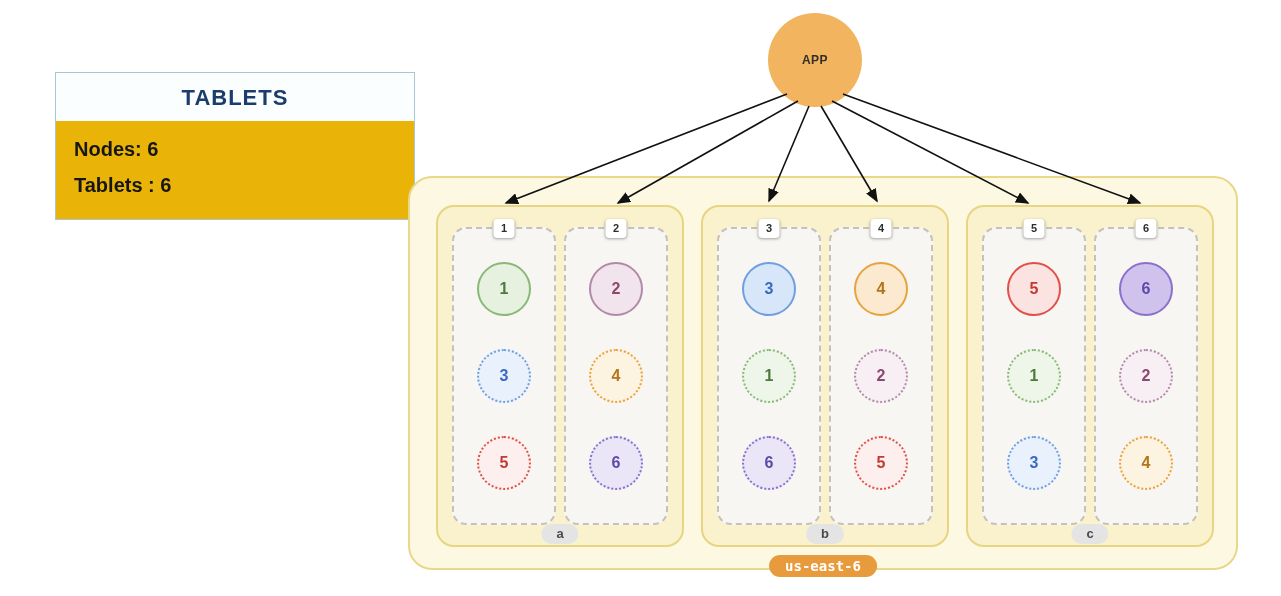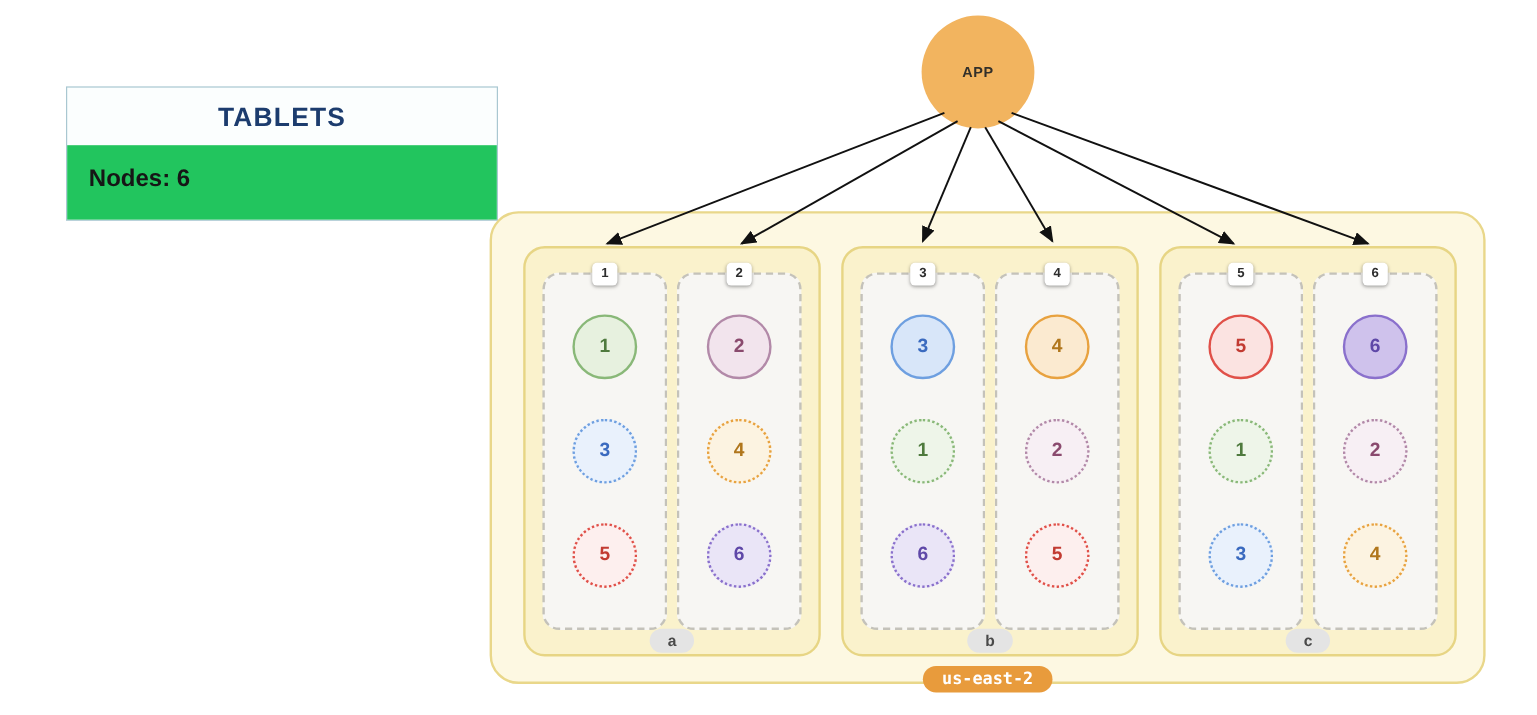--- a/index.html
+++ b/index.html
@@ -2,21 +2,21 @@
 <html><head>
 <meta charset="utf-8">
 <style>
   * { box-sizing: border-box; margin: 0; padding: 0; }
   body { font-family: "Liberation Sans", sans-serif; background: #ffffff; }
   .page { position: relative; width: 1281px; height: 596px; background: #ffffff; overflow: hidden; }
 
   
   .panel { position: absolute; left: 15px; top: 72px; width: 360px; border: 1px solid #a9c7d1; background: #fbfefe; margin-left: 40px; }
   .panel-title { text-align: center; font-weight: bold; font-size: 22px; letter-spacing: 1px; color: #1c3c6e; padding: 12px 0 10px; }
-  .panel-body { background: #22c55e; padding: 10px 18px 16px; }
+  .panel-body { background: #eab308; padding: 10px 18px 16px; }
   .panel-line { font-size: 20px; color: #161616; line-height: 36px; }
   .panel-line.bold { font-weight: bold; }
 
   
   .app { position: absolute; left: 768px; top: 13px; width: 94px; height: 94px; border-radius: 50%;
          background: #f2b45f; display: flex; align-items: center; justify-content: center; }
   .app span { font-weight: bold; font-size: 12px; letter-spacing: .5px; color: #33302a; }
 
   
   .arrows { position: absolute; left: 0; top: 0; width: 1281px; height: 596px; pointer-events: none; }
@@ -53,20 +53,21 @@
 </style>
 </head>
 <body>
 
 <div class="page">
 
   <div class="panel">
     <div class="panel-title">TABLETS</div>
     <div class="panel-body">
       <div class="panel-line bold">Nodes: 6</div>
+      <div class="panel-line bold">Tablets : 6</div>
     </div>
   </div>
 
   <div class="app" style="background: rgb(242, 180, 95);">
     <span>APP</span>
   </div>
 
   <div class="region">
 
     <div class="zone zone-a">
@@ -146,21 +147,21 @@
         <div class="tablet" style="border-style: dotted; border-color: rgb(178, 137, 168); background: rgb(247, 239, 244); color: rgb(138, 74, 110);">
             <span>2</span>
           </div>
         <div class="tablet" style="border-style: dotted; border-color: rgb(232, 162, 63); background: rgb(252, 243, 225); color: rgb(176, 118, 28);">
             <span>4</span>
           </div>
       </div>
       <div class="zone-label">c</div>
     </div>
 
-    <div class="region-label" style="background: rgb(232, 155, 60);">us-east-2</div>
+    <div class="region-label" style="background: rgb(232, 155, 60);">us-east-6</div>
   </div>
 
   <svg class="arrows" width="1281" height="596" viewBox="0 0 1281 596">
     <defs>
       <marker id="arrowhead" markerWidth="9" markerHeight="7" refX="7.5" refY="3.5" orient="auto">
         <path d="M0,0 L8.5,3.5 L0,7 z" fill="#111"></path>
       </marker>
     </defs>
     <line x1="787" y1="94" x2="506" y2="203" stroke="#111" stroke-width="1.6" marker-end="url(#arrowhead)"></line>
     <line x1="798" y1="101" x2="618" y2="203" stroke="#111" stroke-width="1.6" marker-end="url(#arrowhead)"></line>

